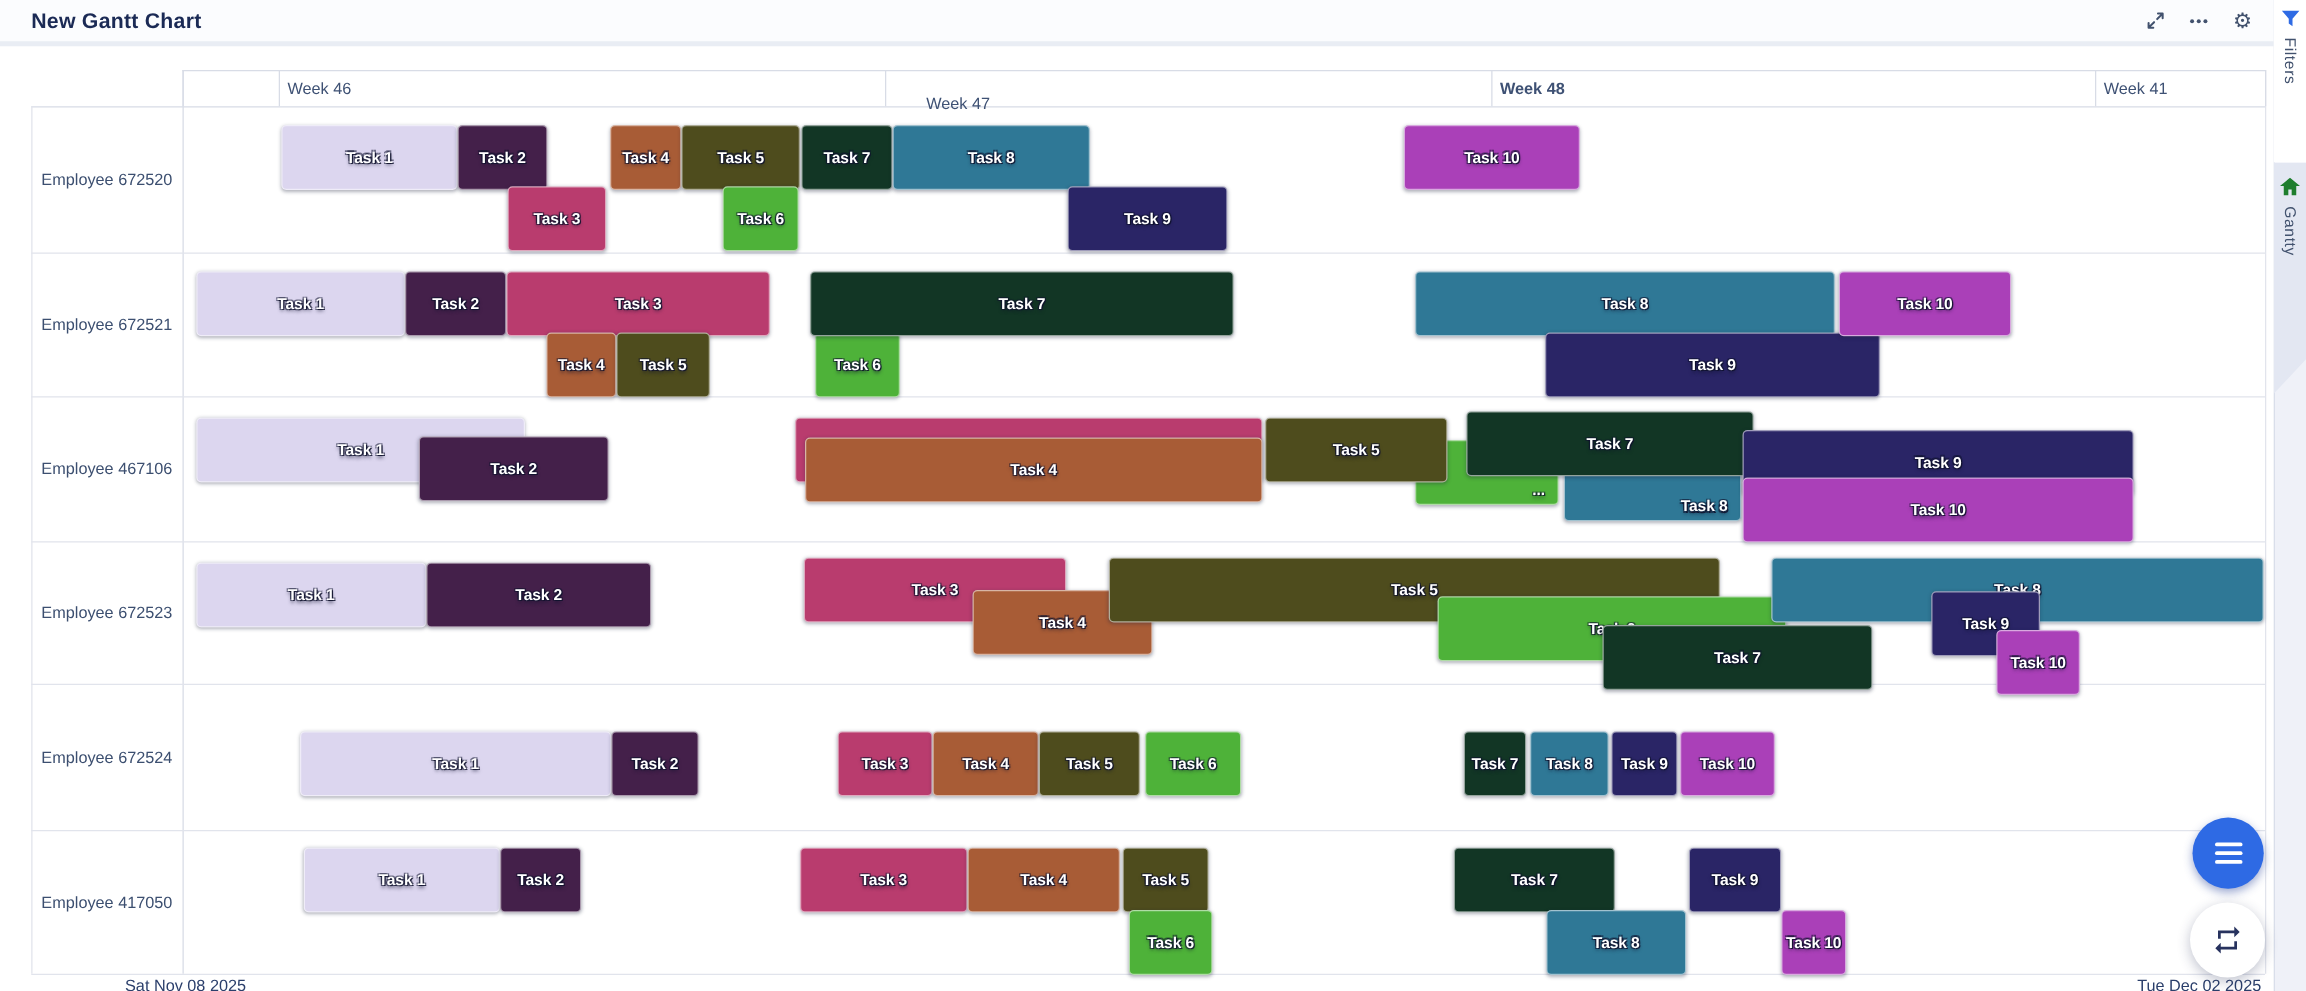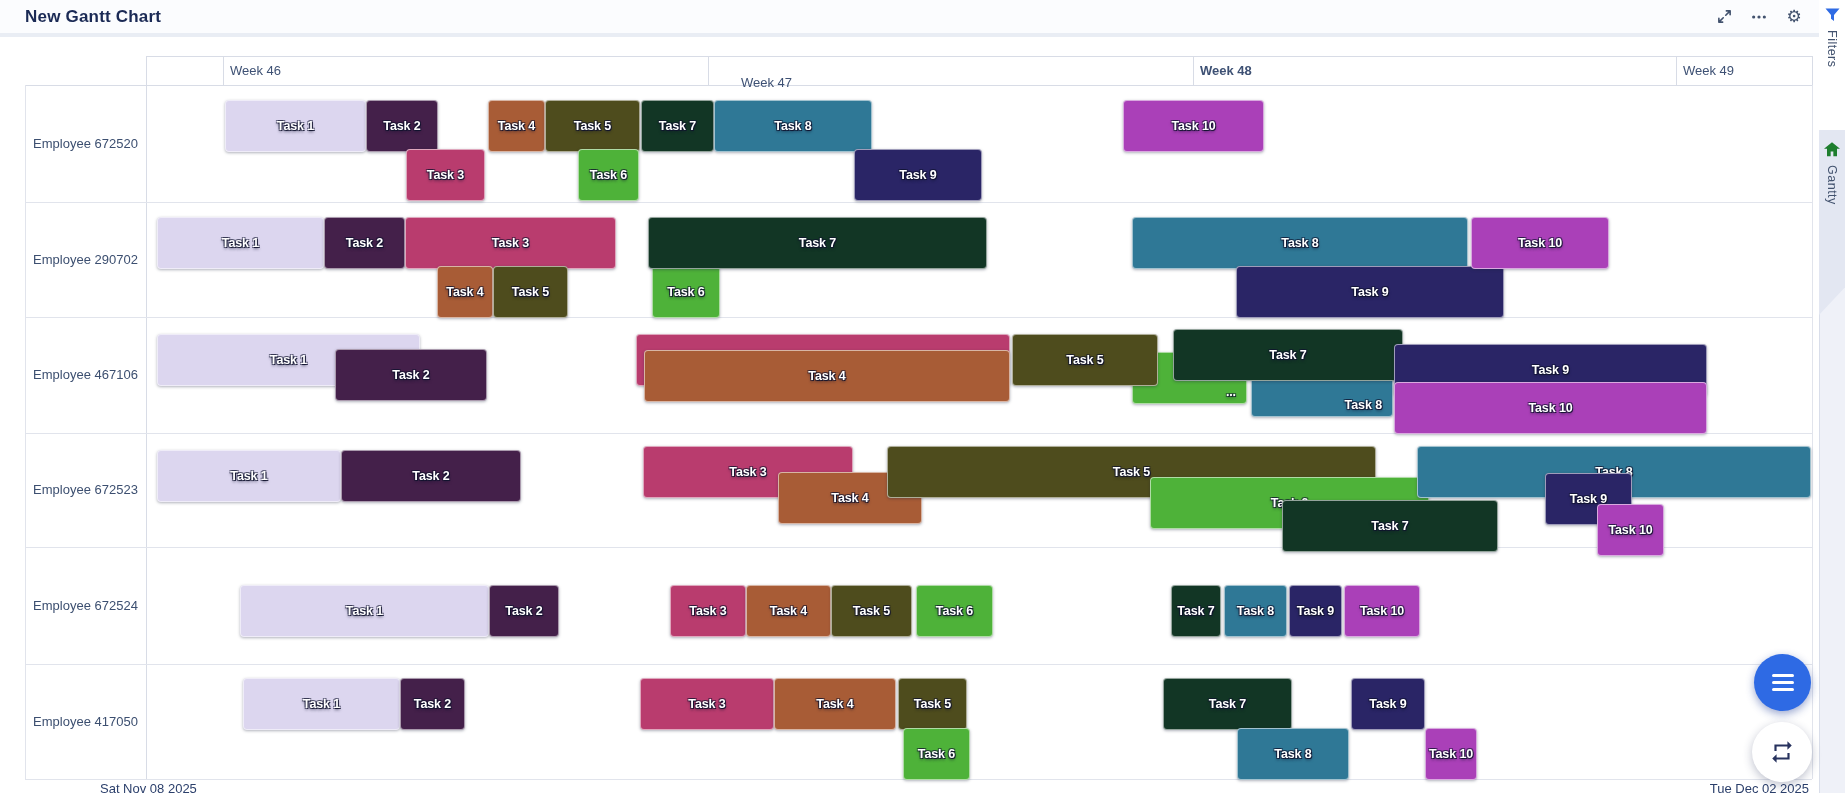--- a/index.html
+++ b/index.html
@@ -130,26 +130,26 @@
 <div id="timeline-layer">
     <div class="week-tick" style="left: 223px;"></div>
     <div class="week-tick" style="left: 708px;"></div>
     <div class="week-tick" style="left: 1193px;"></div>
     <div class="week-tick" style="left: 1676px;"></div>
     <div class="week-tick" style="left: 146px;"></div>
     <div class="week-tick" style="left: 1812px;"></div>
     <span class="week-label" style="left: 230px;">Week 46</span>
     <span class="week-label" style="left: 741px; margin-top: 12px;">Week 47</span>
     <span class="week-label" style="left: 1200px; font-weight: bold;">Week 48</span>
-    <span class="week-label" style="left: 1683px;">Week 49</span>
+    <span class="week-label" style="left: 1683px;">Week 41</span>
   </div>
 <div id="grid-layer">
     <div class="emp-label" style="top: 135.5px;">Employee 672520</div>
     <div class="row-line" style="top: 202px;"></div>
-    <div class="emp-label" style="top: 251.5px;">Employee 290702</div>
+    <div class="emp-label" style="top: 251.5px;">Employee 672521</div>
     <div class="row-line" style="top: 317px;"></div>
     <div class="emp-label" style="top: 367px;">Employee 467106</div>
     <div class="row-line" style="top: 433px;"></div>
     <div class="emp-label" style="top: 482px;">Employee 672523</div>
     <div class="row-line" style="top: 547px;"></div>
     <div class="emp-label" style="top: 597.5px;">Employee 672524</div>
     <div class="row-line" style="top: 664px;"></div>
     <div class="emp-label" style="top: 713.5px;">Employee 417050</div>
     <div class="row-line" style="top: 779px;"></div>
   </div>

